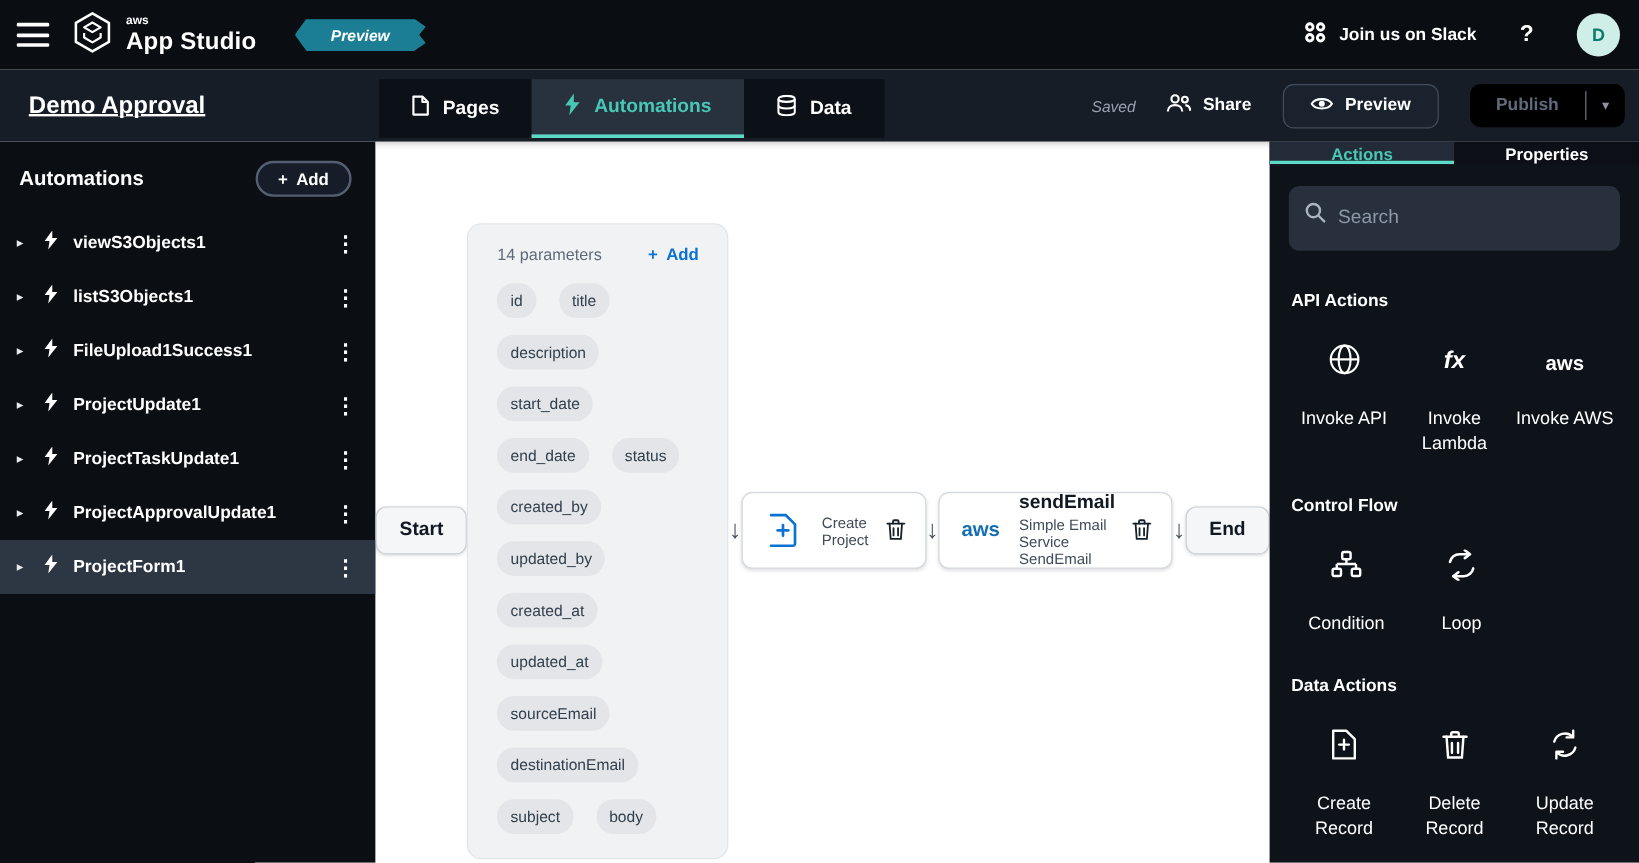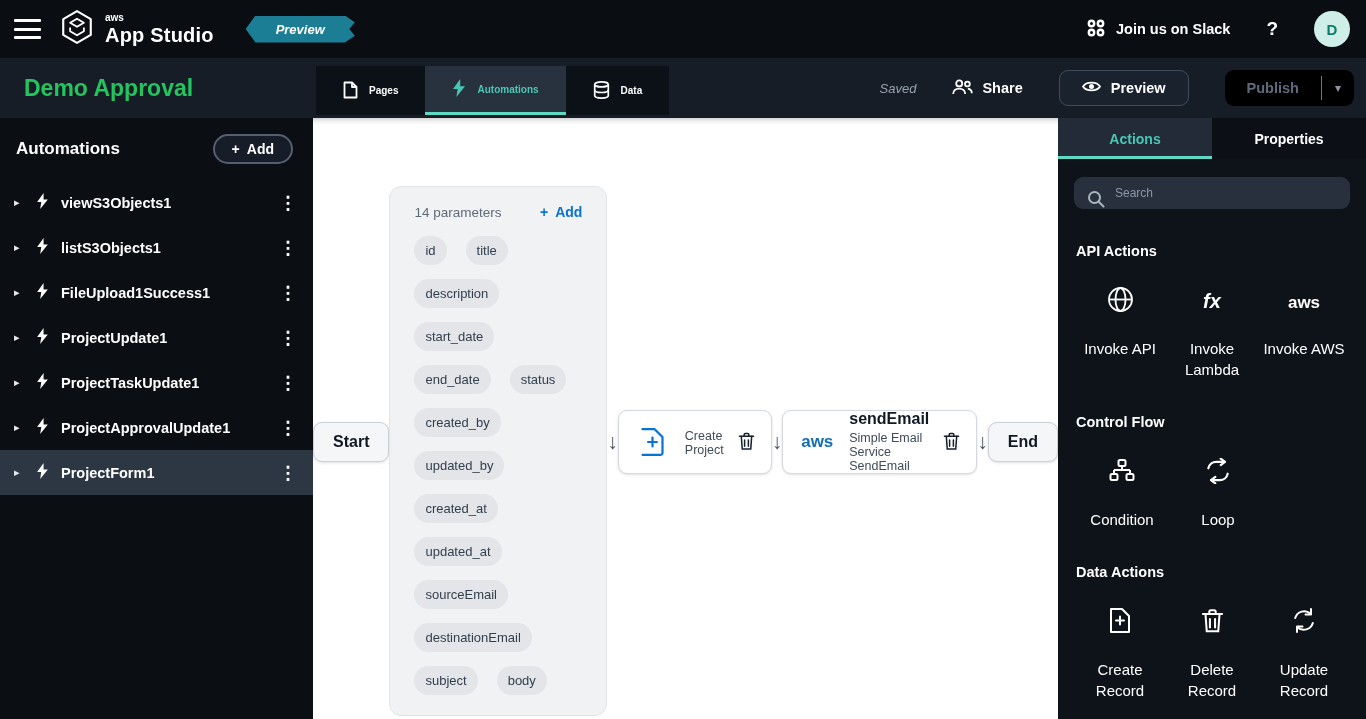--- a/index.html
+++ b/index.html
@@ -15,26 +15,26 @@
   .aws-mini { color:#fff; font-weight:bold; font-size:10px; margin-bottom:2px; }
   .brand-name { color:#fff; font-weight:bold; font-size:20px; letter-spacing:.2px; }
   .preview-badge { margin-left:14px; background:#1b7e95; color:#fff; font-style:italic; font-weight:bold; font-size:13px; padding:6px 30px; clip-path:polygon(0 50%, 9% 0, 91% 0, 100% 25%, 95% 50%, 100% 75%, 91% 100%, 9% 100%); }
   .topbar-right { display:flex; align-items:center; gap:30px; }
   .slack-link { display:flex; align-items:center; gap:10px; color:#fff; font-weight:bold; font-size:14.5px; background:none; border:none; cursor:pointer; }
   .help-btn { color:#fff; font-weight:bold; font-size:19px; background:none; border:none; cursor:pointer; padding:0 6px; }
   .avatar { width:36px; height:36px; border-radius:50%; background:#cfeee8; color:#0e7c6b; font-weight:bold; font-size:15px; display:flex; align-items:center; justify-content:center; border:none; cursor:pointer; }
 
   
   .toolbar { height:60px; background:#161d26; position:relative; display:flex; align-items:center; }
-  .project-name { position:absolute; left:24px; color:#22c55e; font-weight:bold; font-size:23px; }
+  .project-name { position:absolute; left:24px; color:#ffffff; font-weight:bold; font-size:20px;text-decoration:underline; }
   .tabs { position:absolute; left:316px; top:8px; height:49px; display:flex; }
-  .tab { display:flex; align-items:center; gap:11px; padding:0 27px; background:#0c1117; color:#fff; font-weight:bold; font-size:10px; border:none; cursor:pointer; }
+  .tab { display:flex; align-items:center; gap:11px; padding:0 27px; background:#0c1117; color:#fff; font-weight:bold; font-size:16px; border:none; cursor:pointer; }
   .tab svg { flex:none; }
   .tab.active { background:#28313e; color:#49c7b5; border-bottom:3px solid #5ed9c6; padding-bottom:0; }
-  .toolbar-right { position:absolute; right:12px; display:flex; align-items:center; gap:36px; }
+  .toolbar-right { position:absolute; right:12px; display:flex; align-items:center; gap:26px; }
   .saved-label { font-style:italic; color:#97a2b1; font-size:13px; }
   .share-btn { display:flex; align-items:center; gap:9px; color:#fff; font-weight:bold; font-size:14.5px; background:none; border:none; cursor:pointer; }
   .btn-preview { display:flex; align-items:center; gap:10px; background:#1a222e; border:1px solid #414d5c; color:#fff; font-weight:bold; font-size:14.5px; border-radius:9px; padding:9px 22px; cursor:pointer; }
   .btn-publish { display:flex; align-items:stretch; background:#000000; border-radius:9px; overflow:hidden; color:#5f6b7c; font-weight:bold; font-size:14.5px; }
   .pub-main { padding:10px 22px; background:none; border:none; color:inherit; font:inherit; }
   .pub-divider { width:1px; background:#6b7688; margin:6px 0; }
   .pub-caret { display:flex; align-items:center; padding:0 13px; background:none; border:none; color:#8a94a5; font-size:12px; cursor:pointer; }
 
   
   .workspace { display:flex; height:601px; }
@@ -68,21 +68,21 @@
   .card-sub { font-size:12.5px; color:#3f4b59; margin-top:3px; }
   .trash-btn { background:none; border:none; cursor:pointer; display:flex; }
 
   
   .panel { width:308px; background:#0e1319; color:#fff; flex:none; display:flex; flex-direction:column; }
   .panel-tabs { display:flex; height:42px; }
   .panel-tab { flex:1; display:flex; align-items:center; justify-content:center; background:#0c1016; color:#fff; font-weight:bold; font-size:14px; border:none; cursor:pointer; }
   .panel-tab.active { background:#222b37; color:#49c7b5; box-shadow:inset 0 -3px 0 #5ed9c6; }
   .panel-body { padding:18px 16px; }
   .search-wrap { position:relative; }
-  .search-input { width:100%; height:32px; background:#28303d; border:none; border-radius:9px; color:#e6eaef; font-size:12px; padding:0 14px 0 41px; font-family:inherit; }
+  .search-input { width:100%; height:54px; background:#28303d; border:none; border-radius:9px; color:#e6eaef; font-size:16px; padding:0 14px 0 41px; font-family:inherit; }
   .search-input::placeholder { color:#8c98a8; }
   .search-icon { position:absolute; left:13px; top:13px; }
   .panel-section-title { font-weight:bold; font-size:14.5px; margin:34px 0 0 2px; }
   .action-grid { display:flex; margin-top:24px; }
   .action-item { width:96px; display:flex; flex-direction:column; align-items:center; gap:25px; text-align:center; background:none; border:none; color:#fff; cursor:pointer; font-family:inherit; }
   .action-icon { height:30px; display:flex; align-items:flex-end; justify-content:center; }
   .action-label { font-size:15px; line-height:1.4; }
   .fx-glyph { font-size:20px; font-weight:bold; font-style:italic; color:#fff; }
   .aws-glyph { font-size:17px; font-weight:bold; color:#fff; }
 </style>

